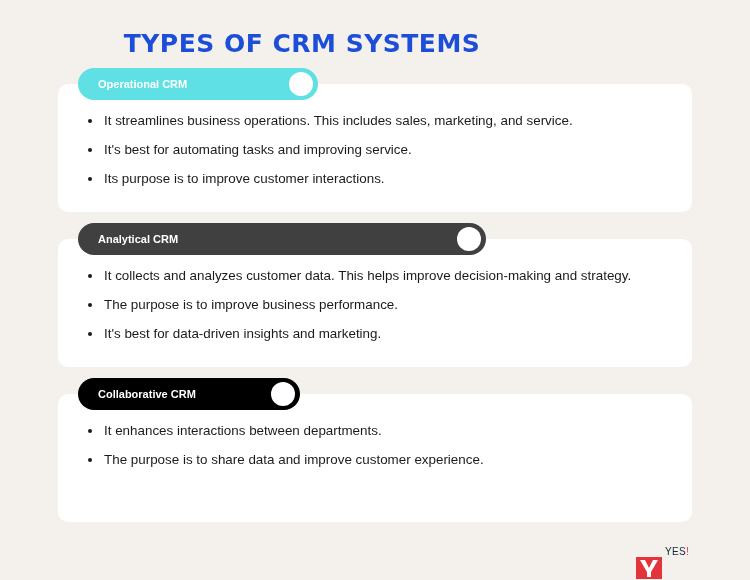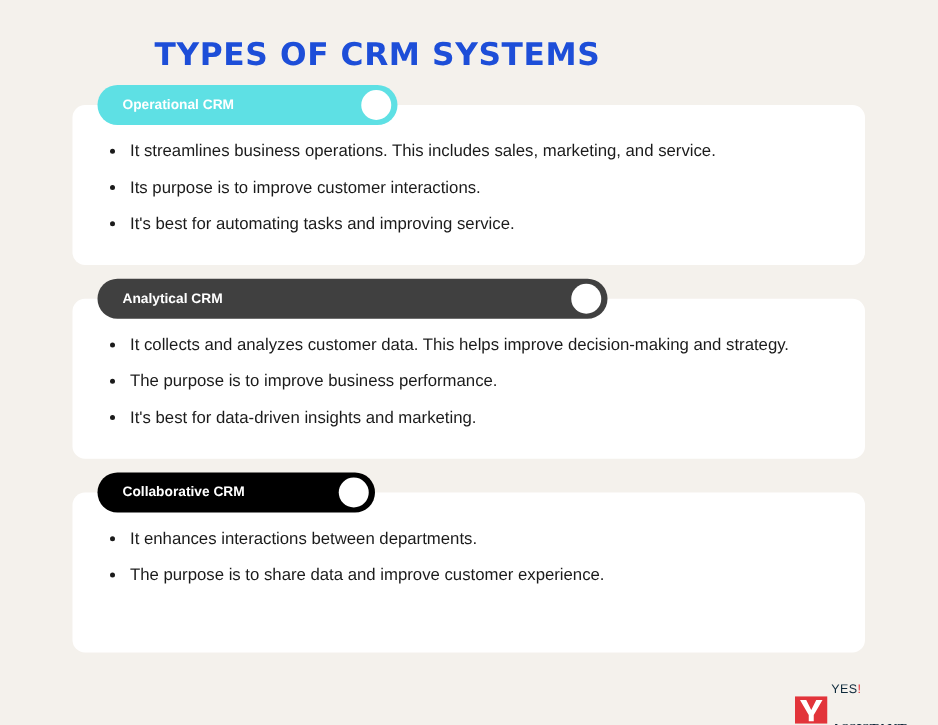--- a/index.html
+++ b/index.html
@@ -98,22 +98,22 @@
 
 <h1 class="title">TYPES OF CRM SYSTEMS</h1>
 
 <div class="pill" style="top:68px; width:240px; background:#5ee0e4;">
   <span class="pill-label">Operational CRM</span>
   <span class="pill-dot"></span>
 </div>
 <div class="card" style="top:84px; height:128px;">
   <ul class="bullets" style="top:29px;">
     <li>It streamlines business operations. This includes sales, marketing, and service.</li>
+    <li>It's best for automating tasks and improving service.</li>
     <li>Its purpose is to improve customer interactions.</li>
-    <li>It's best for automating tasks and improving service.</li>
   </ul>
 </div>
 
 <div class="pill" style="top:223px; width:408px; background:#404040;">
   <span class="pill-label">Analytical CRM</span>
   <span class="pill-dot"></span>
 </div>
 <div class="card" style="top:239px; height:128px;">
   <ul class="bullets" style="top:29px;">
     <li>It collects and analyzes customer data. This helps improve decision-making and strategy.</li>

